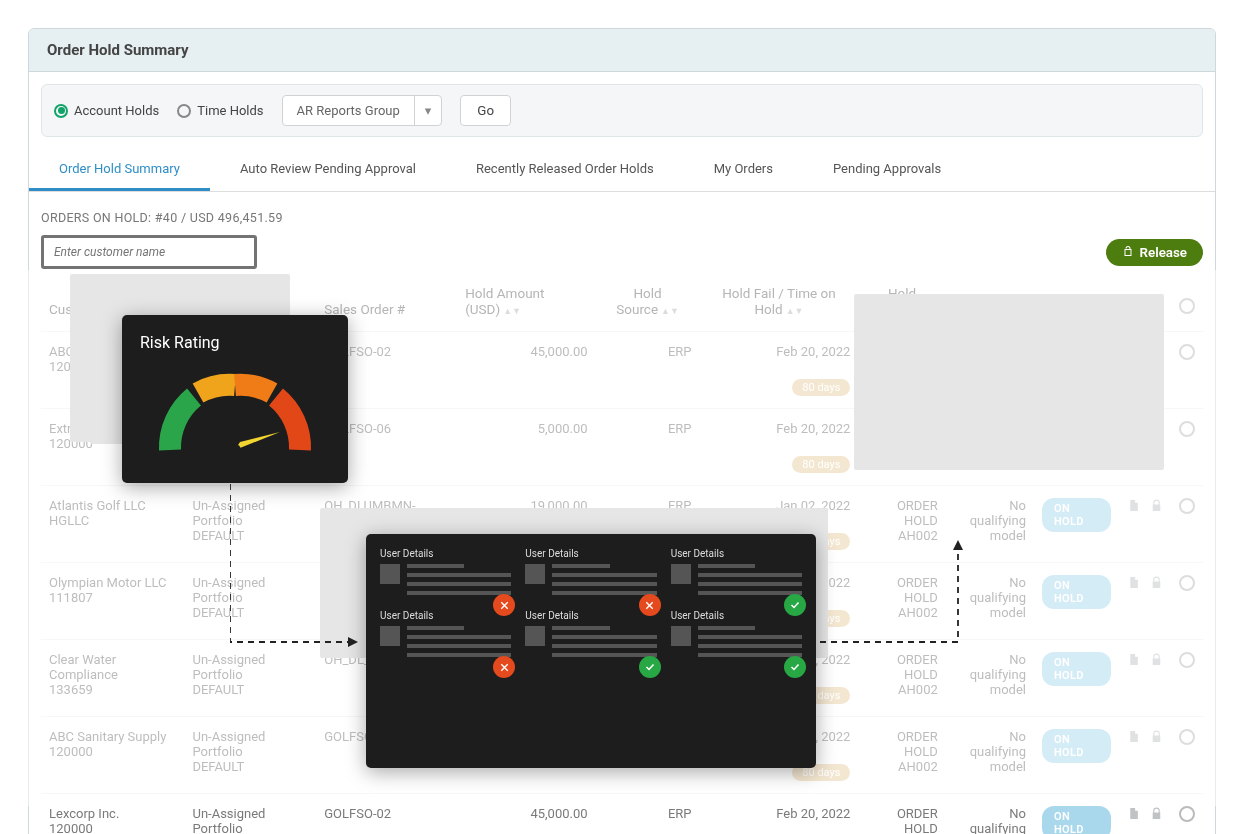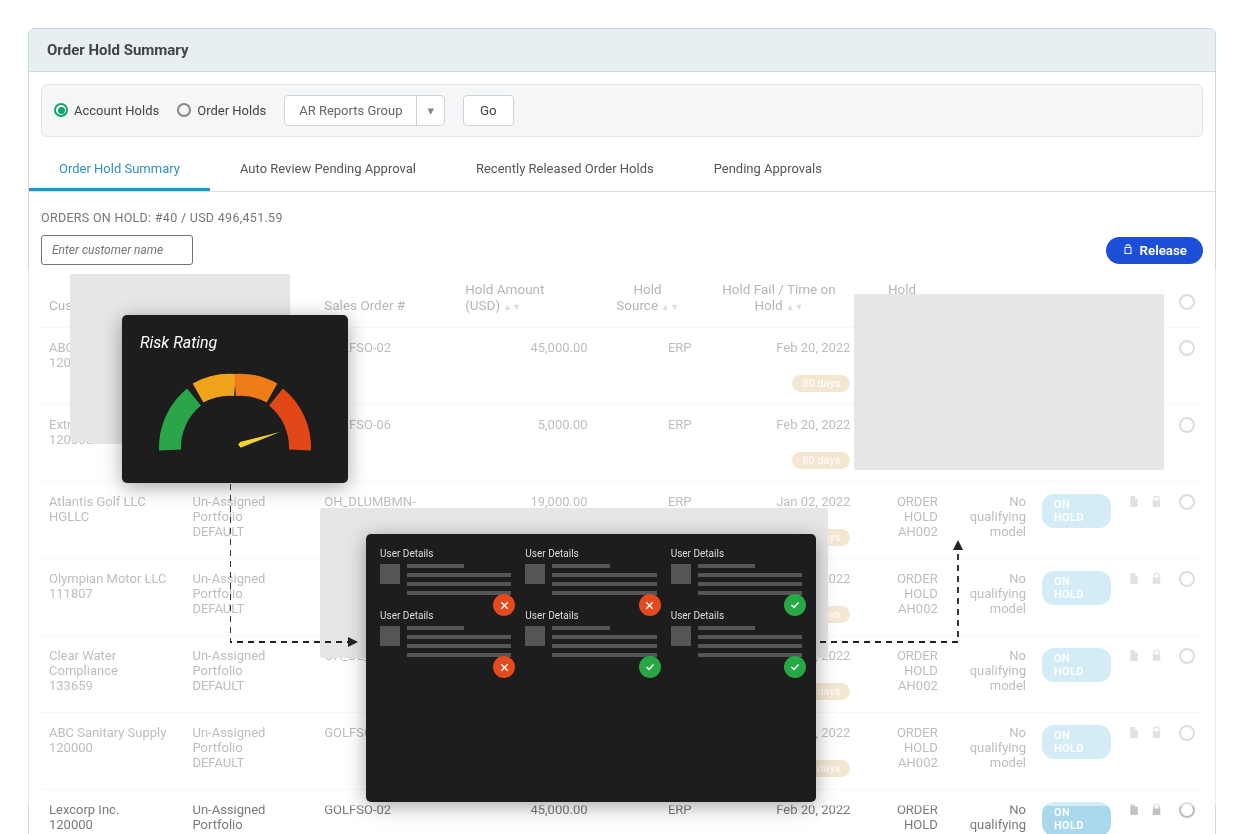--- a/index.html
+++ b/index.html
@@ -1,64 +1,64 @@
 <!DOCTYPE html>
 <html><head>
 <meta charset="utf-8">
 <style>
 * { box-sizing: border-box; margin: 0; padding: 0; font-family: -apple-system, BlinkMacSystemFont, "Segoe UI", Roboto, Arial, sans-serif; }
 body { background: #fff; color: #555; font-size: 13px; }
 .app { width: 1244px; height: 834px; position: relative; padding: 28px; }
 .panel { border: 1px solid #cfd9dd; border-radius: 6px; overflow: hidden; }
 .panel-header { background: #e6eff1; padding: 12px 18px; border-bottom: 1px solid #cfd9dd; font-weight: 700; color: #444; font-size: 15px; }
 .filter-bar { background: #f4f6f8; border: 1px solid #e0e6e8; border-radius: 6px; margin: 12px 12px 0 12px; padding: 10px 12px; display: flex; align-items: center; gap: 18px; }
-.radio { display: inline-flex; align-items: flex-start; gap: 6px; cursor: pointer; color: #444; }
+.radio { display: inline-flex; align-items: center; gap: 6px; cursor: pointer; color: #444; }
 .radio-dot { width: 14px; height: 14px; border: 2px solid #888; border-radius: 50%; display: inline-flex; align-items: center; justify-content: center; }
 .radio-dot.sel { border-color: #11a36a; }
 .radio-dot.sel::after { content: ""; width: 7px; height: 7px; background: #11a36a; border-radius: 50%; }
 .select-wrap { display: inline-flex; align-items: center; border: 1px solid #cfd3d6; border-radius: 4px; background: #fff; }
 .select-val { padding: 7px 14px; color: #666; }
 .select-caret { padding: 7px 10px; border-left: 1px solid #cfd3d6; color: #888; cursor: pointer; }
 .go-btn { border: 1px solid #cfd3d6; border-radius: 4px; background: #fff; padding: 7px 16px; cursor: pointer; color: #444; }
 .tabs { display: flex; border-bottom: 1px solid #ddd; margin: 12px 0 0 0; }
 .tab { padding: 12px 30px; color: #555; cursor: pointer; font-size: 13px; }
 .tab.active { color: #2f8ec7; border-bottom: 3px solid #2f8ec7; }
 .summary-line { color: #777; font-size: 12.5px; letter-spacing: 0.3px; padding: 18px 12px 10px 12px; }
 .controls-row { display: flex; align-items: center; padding: 0 12px 6px 12px; }
-.search { border: 1px solid #737373; border-radius: 3px; padding: 7px 10px; width: 152px; font-style: italic; color: #aaa; font-size: 12px; }
-.release-btn { margin-left: auto; background: #1d4ed8; color: #fff; border: 0; border-radius: 14px; padding: 6px 16px; display: inline-flex; align-items: center; gap: 6px; cursor: pointer; font-weight: 600; }
+.search { border: 3px solid #737373; border-radius: 3px; padding: 7px 10px; width: 216px; font-style: italic; color: #aaa; font-size: 12px; }
+.release-btn { margin-left: auto; background: #4d7c0f; color: #fff; border: 0; border-radius: 14px; padding: 6px 16px; display: inline-flex; align-items: center; gap: 6px; cursor: pointer; font-weight: 600; }
 .table-wrap { padding: 0 12px 8px 12px; }
 table { width: 100%; border-collapse: collapse; }
 th { text-align: left; color: #6a6a6a; font-weight: 400; font-size: 13.5px; padding: 10px 8px 14px 8px; vertical-align: bottom; }
 th .sort { font-size: 9px; color: #bbb; margin-left: 3px; }
 td { padding: 12px 8px; border-top: 1px solid #eee; color: #7a7a7a; font-size: 13px; vertical-align: top; }
 .hold-amt { text-align: right; }
 .hold-src, .hold-date, .hold-reason, .fail-reason { text-align: right; }
 .days-badge { display: inline-block; background: #e9cfa3; color: #fff; border-radius: 10px; padding: 2px 10px; font-size: 11px; margin-top: 20px; }
 .status-pill { display: inline-block; background: #a9d8ec; color: #fff; border-radius: 12px; padding: 4px 12px; font-size: 11px; font-weight: 600; letter-spacing: 0.3px; }
 .action-icons { color: #bfc3c6; display: flex; gap: 10px; align-items: center; }
 .radio-cell { width: 24px; }
 .rowsel { width: 16px; height: 16px; border: 2px solid #bbb; border-radius: 50%; display: inline-block; cursor: pointer; }
 th.right { text-align: left; }
 th.center { text-align: center; }
 .overlay-fade { position: absolute; left: 28px; right: 28px; top: 270px; bottom: 28px; background: rgba(255,255,255,0.5); pointer-events: none; }
 
 
 .card-dark { position: absolute; background: #1d1d1d; color: #fff; border-radius: 5px; box-shadow: 0 4px 20px rgba(0,0,0,0.35); }
 .risk-card { left: 122px; top: 315px; width: 226px; height: 168px; padding: 18px; }
-.risk-card h3 { font-weight: 400; font-size: 16px; margin-bottom: 8px; font-style: italic; }
+.risk-card h3 { font-weight: 400; font-size: 16px; margin-bottom: 8px; }
 .gauge { display:block; margin: 6px auto 0 auto; }
 .hr-card { right: 120px; top: 320px; width: 316px; height: 178px; padding: 20px 20px 16px 20px; }
 .hr-card h3 { font-weight: 400; font-size: 18px; margin-bottom: 14px; }
 .hr-body { display: flex; gap: 14px; }
 .hr-img { width: 56px; height: 56px; background: #555; flex: 0 0 56px; }
 .hr-lines { flex: 1; }
 .hr-line { height: 7px; background: #555; margin-bottom: 9px; border-radius: 1px; }
 .hr-xbtn { position: absolute; right: 20px; bottom: 50px; width: 42px; height: 42px; background: #e44a1d; border-radius: 50%; display: flex; align-items: center; justify-content: center; color: #fff; font-size: 22px; }
-.ud-card { left: 366px; top: 534px; width: 450px; height: 268px; padding: 14px; }
+.ud-card { left: 366px; top: 534px; width: 450px; height: 234px; padding: 14px; }
 .ud-grid { display: grid; grid-template-columns: repeat(3, 1fr); gap: 10px 14px; }
 .ud-cell h4 { font-weight: 400; font-size: 10px; color: #ddd; margin-bottom: 5px; }
 .ud-body { display: flex; gap: 7px; position: relative; }
 .ud-thumb { width: 20px; height: 20px; background: #555; flex: 0 0 20px; }
 .ud-lines { flex: 1; }
 .ud-line { height: 4px; background: #555; margin-bottom: 5px; }
 .ud-badge { position: absolute; right: -4px; top: 30px; width: 22px; height: 22px; border-radius: 50%; display: flex; align-items: center; justify-content: center; color: #fff; font-size: 12px; }
 .ud-badge.red { background: #e44a1d; }
 .ud-badge.green { background: #28a745; }
 .arrow { position: absolute; color: #222; pointer-events: none; }
@@ -71,33 +71,34 @@
   <div class="panel">
     <div class="panel-header">Order Hold Summary</div>
 
     <div class="filter-bar">
       <label class="radio">
         <span class="radio-dot sel"></span>
         <span>Account Holds</span>
       </label>
       <label class="radio">
         <span class="radio-dot"></span>
-        <span>Order Holds</span>
+        <span>Time Holds</span>
       </label>
       <div class="select-wrap">
         <span class="select-val">AR Reports Group</span>
         <span class="select-caret">▾</span>
       </div>
       <button class="go-btn">Go</button>
     </div>
 
     <div class="tabs">
       <div class="tab active">Order Hold Summary</div>
       <div class="tab">Auto Review Pending Approval</div>
       <div class="tab">Recently Released Order Holds</div>
+      <div class="tab">My Orders</div>
       <div class="tab">Pending Approvals</div>
     </div>
 
     <div class="summary-line">ORDERS ON HOLD: #40 / USD 496,451.59</div>
 
     <div class="controls-row">
       <input class="search" placeholder="Enter customer name" style="">
       <button class="release-btn">
         <span>
           <svg width="12" height="12" viewBox="0 0 24 24" fill="#fff">

